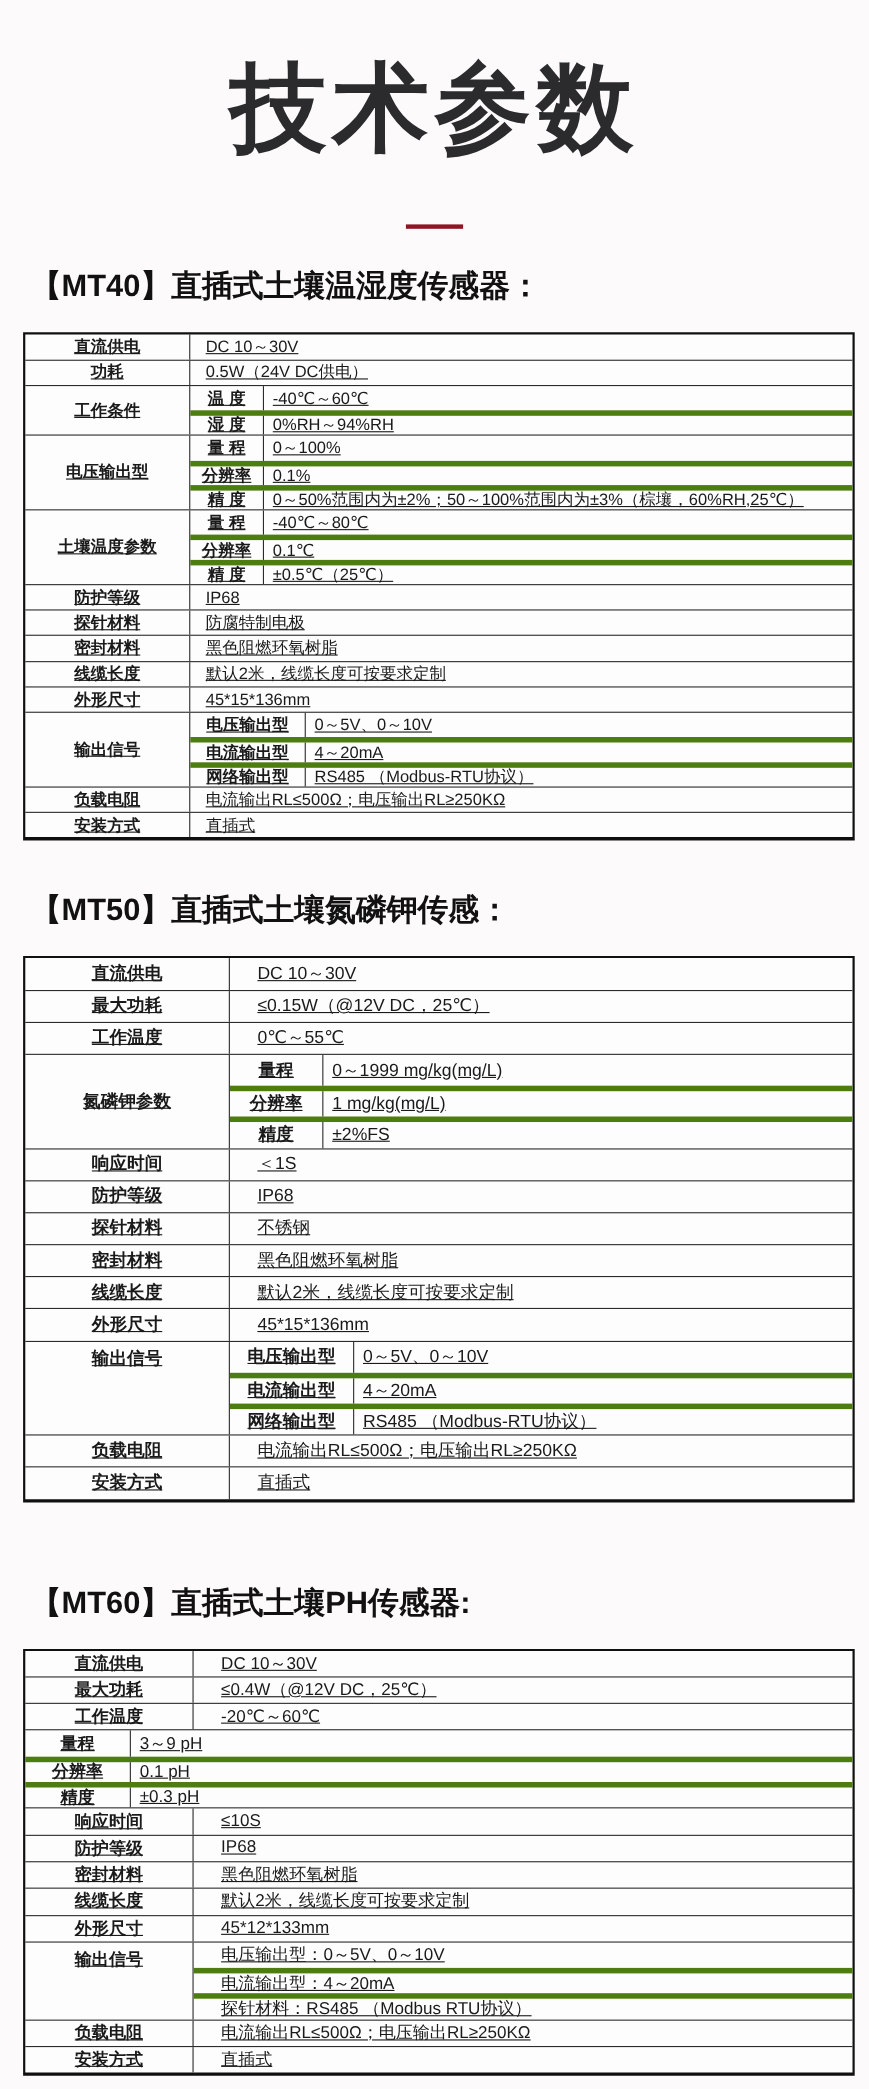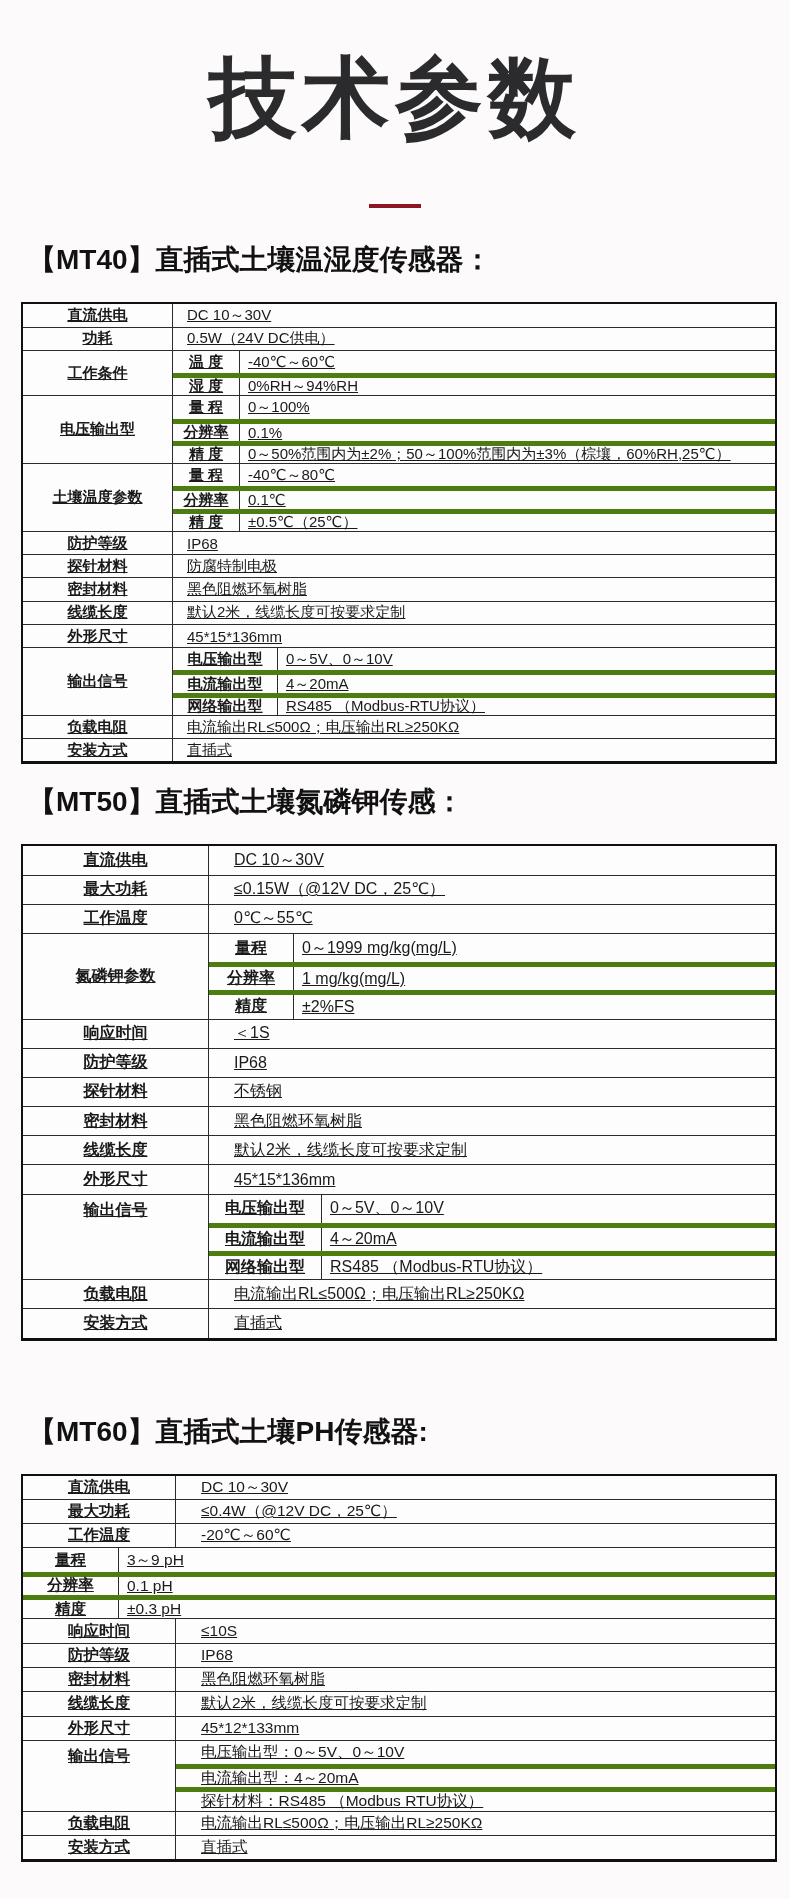--- a/index.html
+++ b/index.html
@@ -26,21 +26,21 @@
     margin:60px auto 0 auto;
     background:#8C1623;
   }
   .section-heading{
     margin:38px 0 0 28px;
     font-size:28px;
     line-height:27px;
     font-weight:700;
     color:#111;
   }
-  .section-heading.h2{margin-top:24px;}
+  .section-heading.h2{margin-top:49px;}
   .section-heading.h3{margin-top:77px;}
   .spec-table{
     margin:29px 0 0 21px;
     width:756px;
     box-sizing:border-box;
     background:#FEFDFD;
     border:2px solid #101010;
     border-bottom-width:3px;
     text-decoration:underline;
   }

